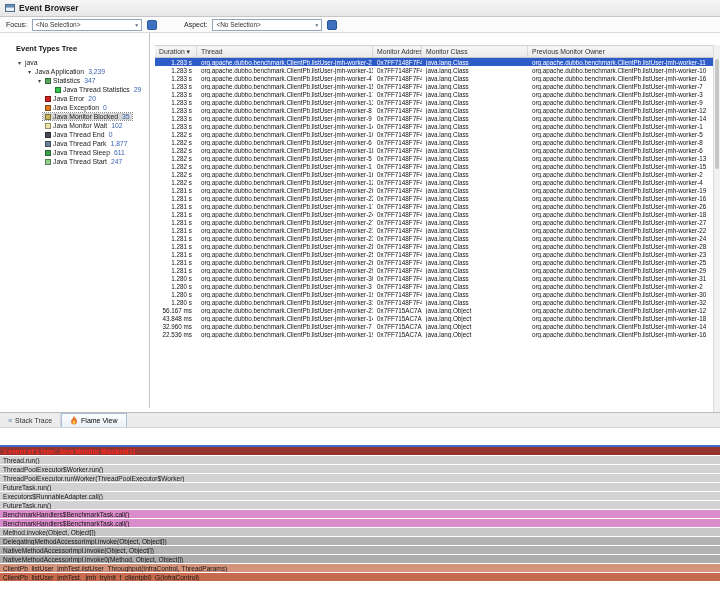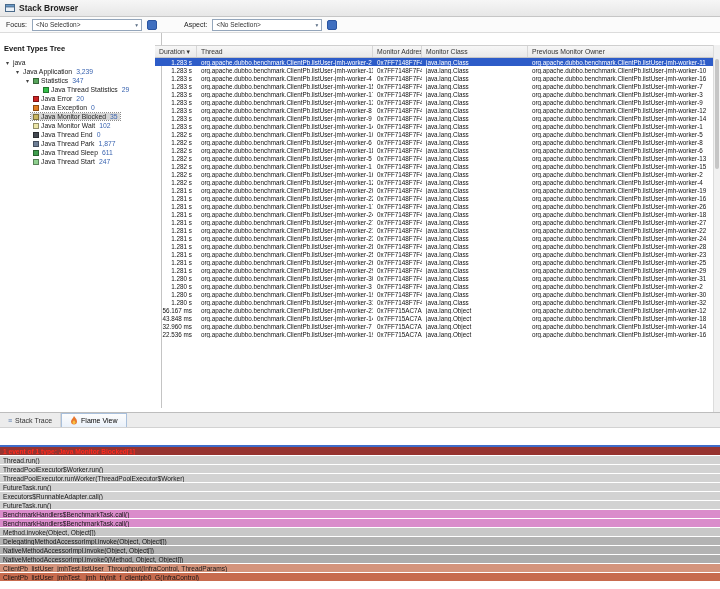--- a/index.html
+++ b/index.html
@@ -17,21 +17,21 @@
   .flabel { font-size:7px; color:#222; }
   .flabel.aspect { margin-left:22px; }
   .combo { height:12px; width:110px; background:#fff; border:1px solid #94a6bb;
     display:flex; align-items:center; justify-content:space-between; padding:0 3px;
     font-size:6.5px; color:#333; }
   .combo .arr { font-size:5.5px; color:#5a6d85; }
   .bluebtn { width:10px; height:10px; background:#3f6fbf; border:1px solid #2c55a0; border-radius:2px; display:inline-block; }
 
   
   .content { position:absolute; top:33px; left:0; right:0; height:379px; background:#fff; }
-  .treepanel { position:absolute; left:0; top:0; bottom:4px; width:162px; border-right:1px solid #c4c4c4; }
+  .treepanel { position:absolute; left:0; top:0; bottom:4px; width:150px; border-right:1px solid #c4c4c4;padding-left:12px; }
   .tree-title { margin:11px 0 5px 4px; font-size:7.5px; font-weight:bold; color:#111; }
   .tree-row { height:9px; display:flex; align-items:center; white-space:nowrap; }
   .tree-row .arrow { width:7px; font-size:6px; color:#444; text-align:center; flex:0 0 7px; }
   .tree-row .hl { display:inline-flex; align-items:center; gap:2px; padding:0 2px; font-size:6.8px; color:#1a1a1a; }
   .tree-row.sel .hl { background:#d6d6d6; outline:1px dotted #8a8a8a; }
   .sq { width:6px; height:6px; border:1px solid rgba(0,0,0,.38); display:inline-block; flex:0 0 6px; }
   .tcount { color:#3a64b0; margin-left:2px; }
 
   
   .tablepanel { position:absolute; left:155px; right:0; top:0; bottom:0; }
@@ -70,21 +70,21 @@
 </head>
 <body>
 
 <div class="titlebar">
   <span class="win-icon">
     <svg width="10" height="10" viewBox="0 0 10 10">
         <rect x="0.5" y="1.5" width="9" height="7" fill="#eaf1f8" stroke="#4a6a8a"></rect>
         <rect x="0.5" y="1.5" width="9" height="2.4" fill="#6a9ac8" stroke="#4a6a8a"></rect>
       </svg>
   </span>
-  <span class="title">Stack Browser</span>
+  <span class="title">Event Browser</span>
 </div>
 
 <div class="focusbar">
   <span class="flabel">Focus:</span>
   <div class="combo">
     <span>&lt;No Selection&gt;</span>
     <span class="arr">▾</span>
   </div>
   <span class="bluebtn"></span>
   <span class="flabel aspect">Aspect:</span>

